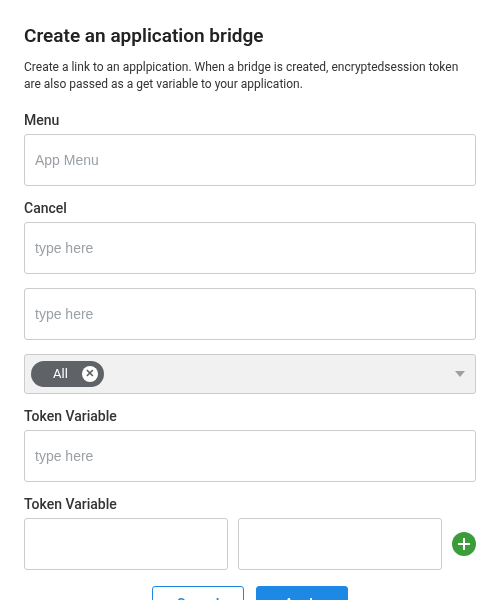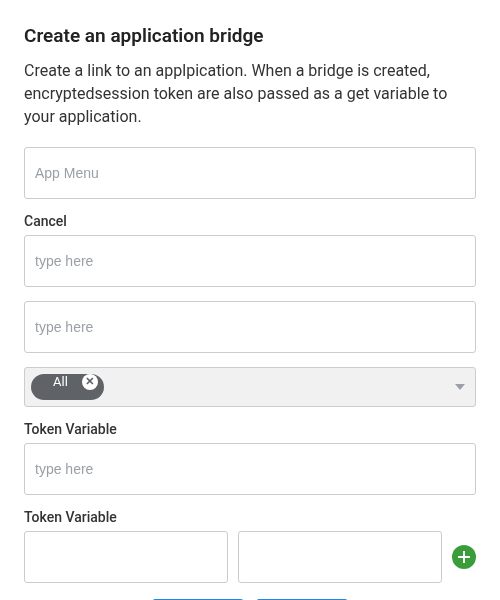--- a/index.html
+++ b/index.html
@@ -11,21 +11,21 @@
     width: 500px;
     background: #fff;
   }
   h1 {
     font-size: 19px;
     font-weight: 600;
     margin: 0 0 12px 0;
     color: #222;
   }
   .desc {
-    font-size: 16px;
+    font-size: 12px;
     line-height: 1.45;
     color: #333;
     margin: 0 0 18px 0;
   }
   .field {
     margin-bottom: 14px;
   }
   .field-label {
     font-size: 14px;
     font-weight: 500;
@@ -52,21 +52,21 @@
     height: 40px;
     border: 1px solid #ccc;
     border-radius: 3px;
     background: #f1f1f1;
     display: flex;
     align-items: center;
     padding: 4px 30px 4px 6px;
   }
   .chip {
     display: inline-flex;
-    align-items: flex-start;
+    align-items: center;
     background: #5f6368;
     color: #fff;
     border-radius: 14px;
     height: 26px;
     padding: 0 6px 0 22px;
     font-size: 13px;
   }
   .chip-remove {
     margin-left: 14px;
     width: 16px;
@@ -142,20 +142,21 @@
   }
 </style>
 </head>
 <body>
 
 <h1>Create an application bridge</h1>
 
 <p class="desc">Create a link to an applpication. When a bridge is created, encryptedsession token are also passed as a get variable to your application.</p>
 
 <div class="field">
+  <label class="field-label">Menu</label>
   <input type="text" class="text-input" placeholder="App Menu" style="">
 </div>
 
 <div class="field">
   <label class="field-label">Cancel</label>
   <input type="text" class="text-input" placeholder="type here" style="">
 </div>
 
 <div class="field">
   <input type="text" class="text-input" placeholder="type here" style="">

